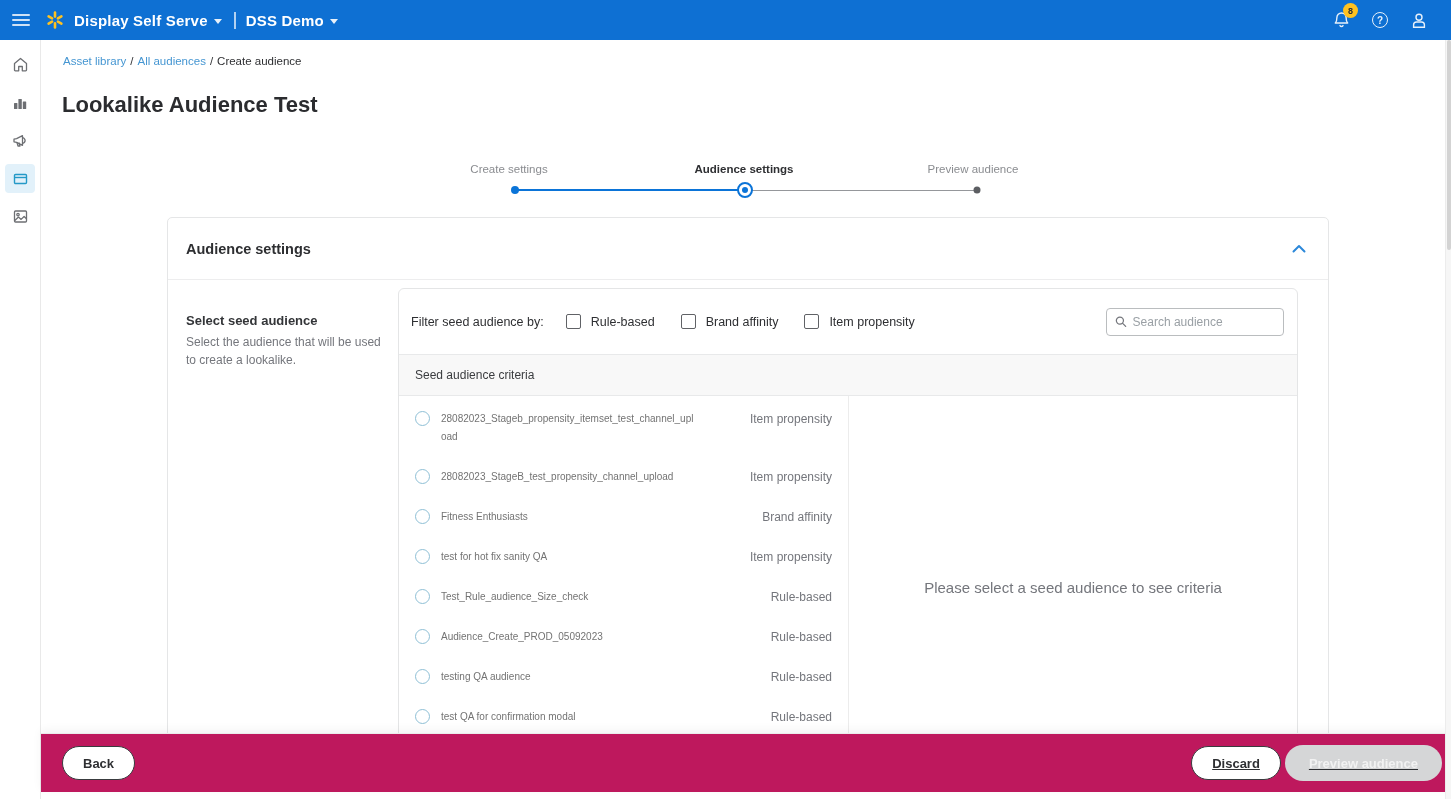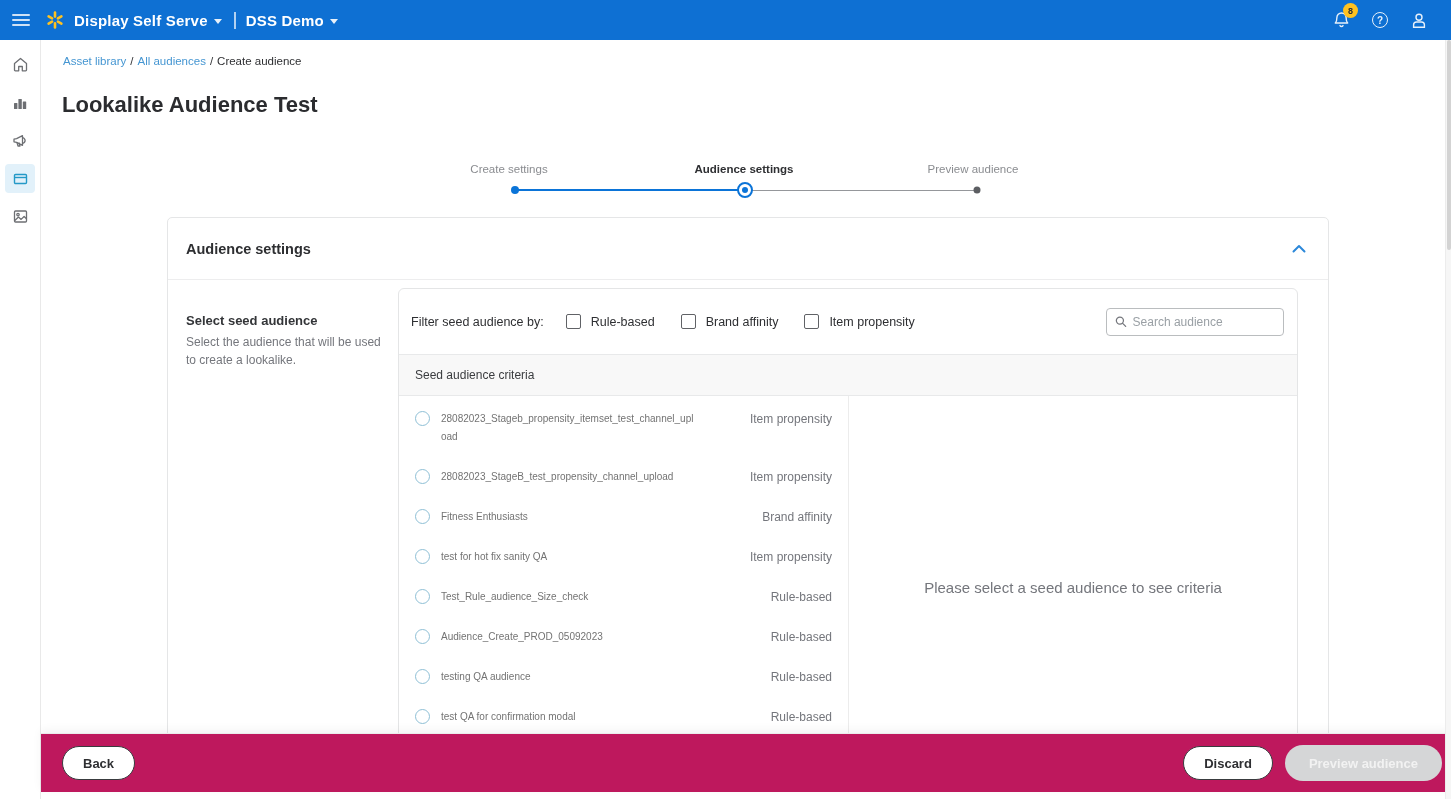--- a/index.html
+++ b/index.html
@@ -92,21 +92,21 @@
   .aud-name { font-size:10px; color:#737373; line-height:18px; margin-left:11px; width:256px; overflow-wrap:anywhere; }
   .aud-type { margin-left:auto; font-size:12px; color:#74767c; line-height:18px; white-space:nowrap; }
 
   
   .footer { position:fixed; bottom:7px; left:41px; right:0; height:59px; background:#be185d;
     border-top:1px solid #ebebeb; box-shadow:0 -3px 9px rgba(0,0,0,.05); z-index:55;
     display:flex; align-items:center; padding:0 9px 0 21px; }
   .btn { height:34px; border-radius:17px; font-size:13px; font-weight:bold; font-family:"Liberation Sans",sans-serif;
     display:flex; align-items:center; justify-content:center; cursor:pointer; background:#fff;
     border:1px solid #393b3e; color:#2e2f32; padding:0 20px; }
-  .footer-right { margin-left:auto; display:flex; align-items:center; gap:12px; }
+  .footer-right { margin-left:auto; display:flex; align-items:center; gap:4px;text-decoration:underline; }
   .btn-disabled { background:#d5d6d7; border:none; color:#f2f2f2; padding:0 24px; height:36px; border-radius:18px; cursor:default; }
 
   
   .scrollbar { position:fixed; top:40px; right:0; bottom:0; width:6px; background:#f6f6f6; border-left:1px solid #ececec; z-index:70;}
   .scroll-thumb { position:absolute; top:0; left:1px; width:4px; height:210px; background:#d3d3d3; border-radius:2px; }
 </style>
 </head>
 <body>
 
 <div class="topbar">

